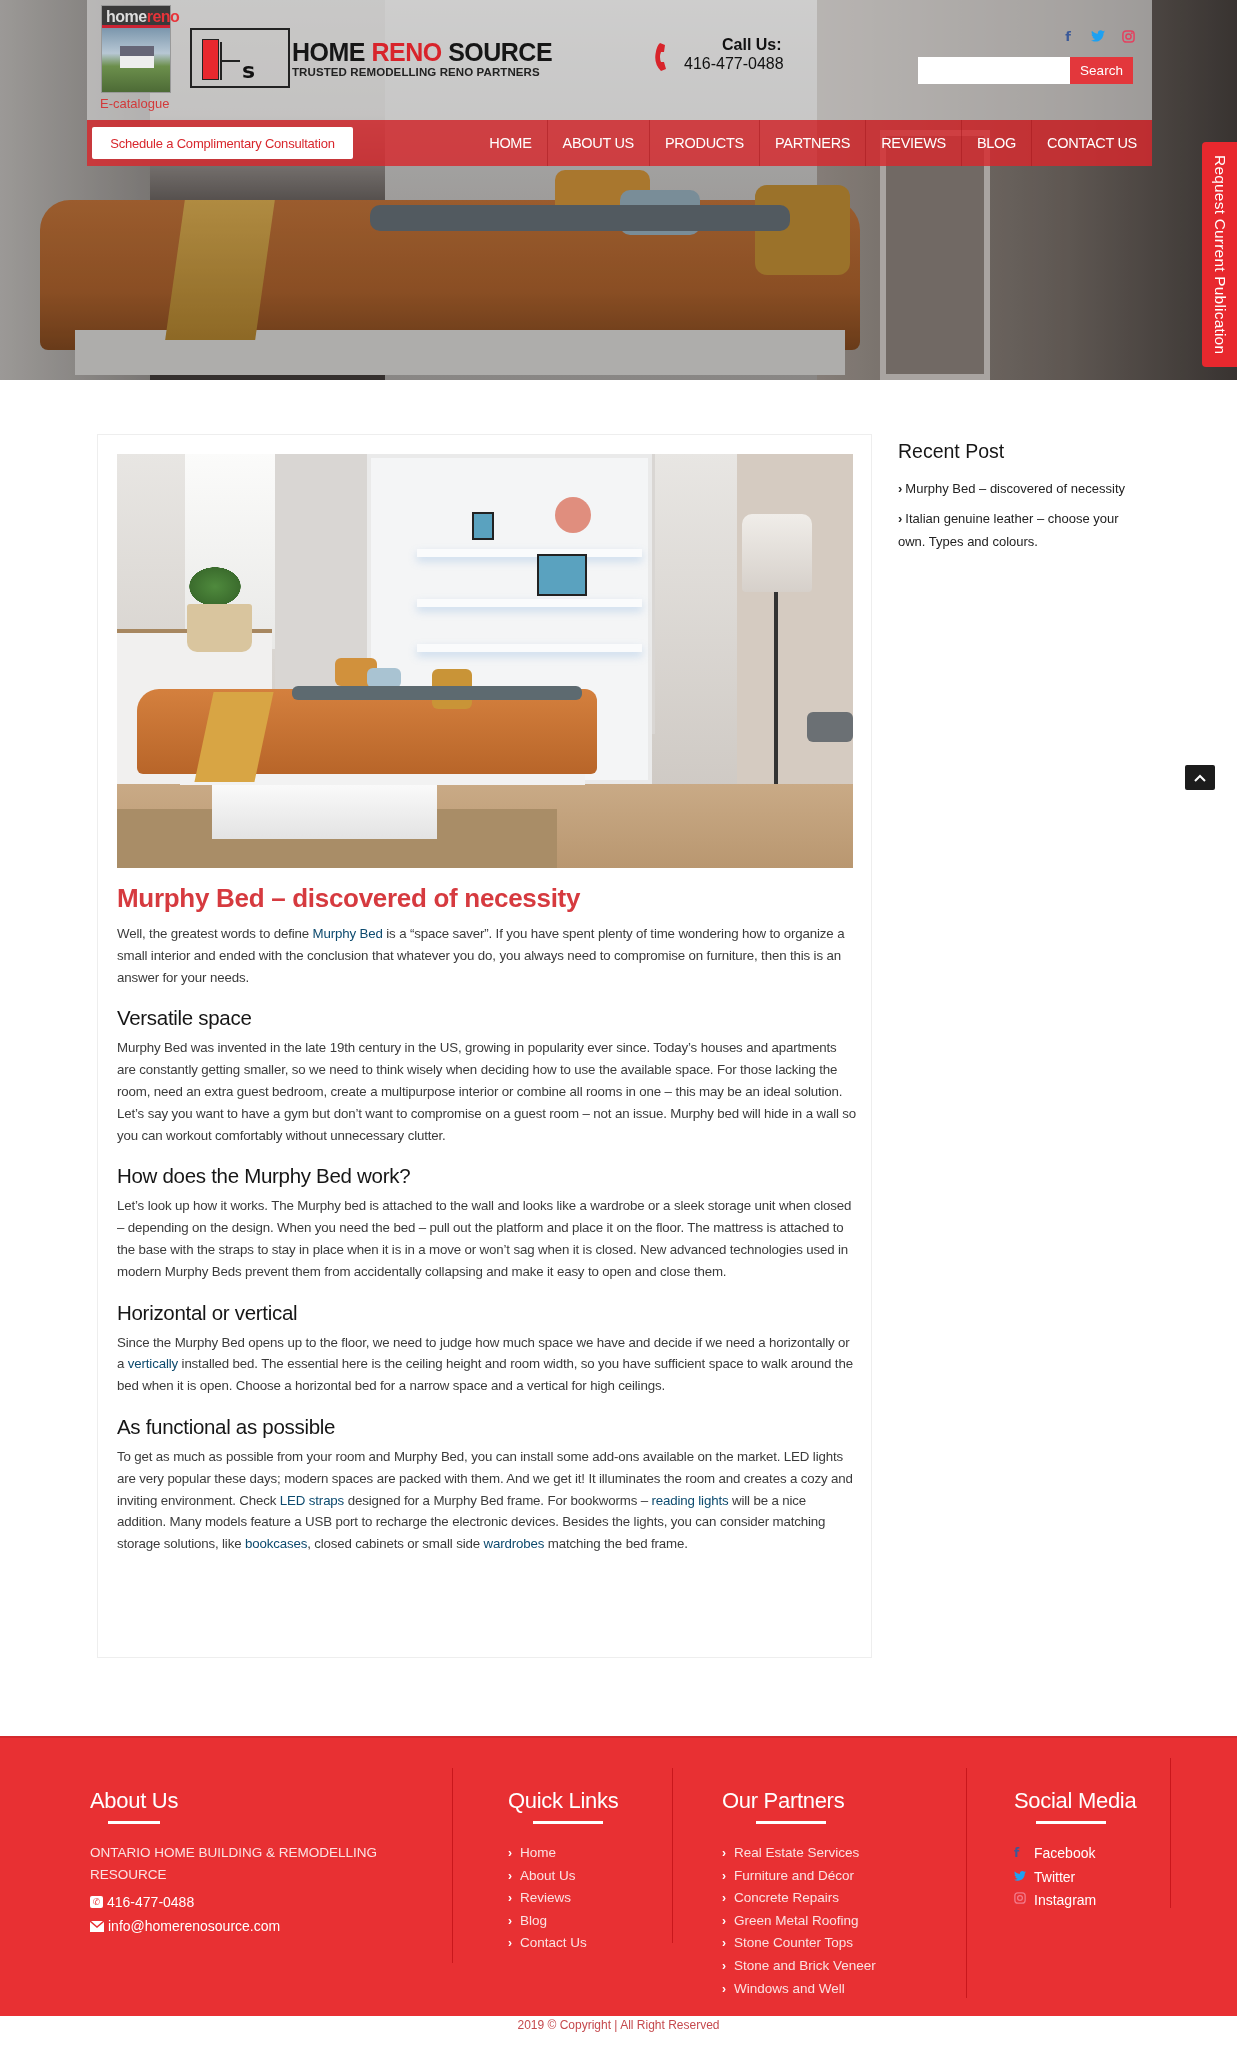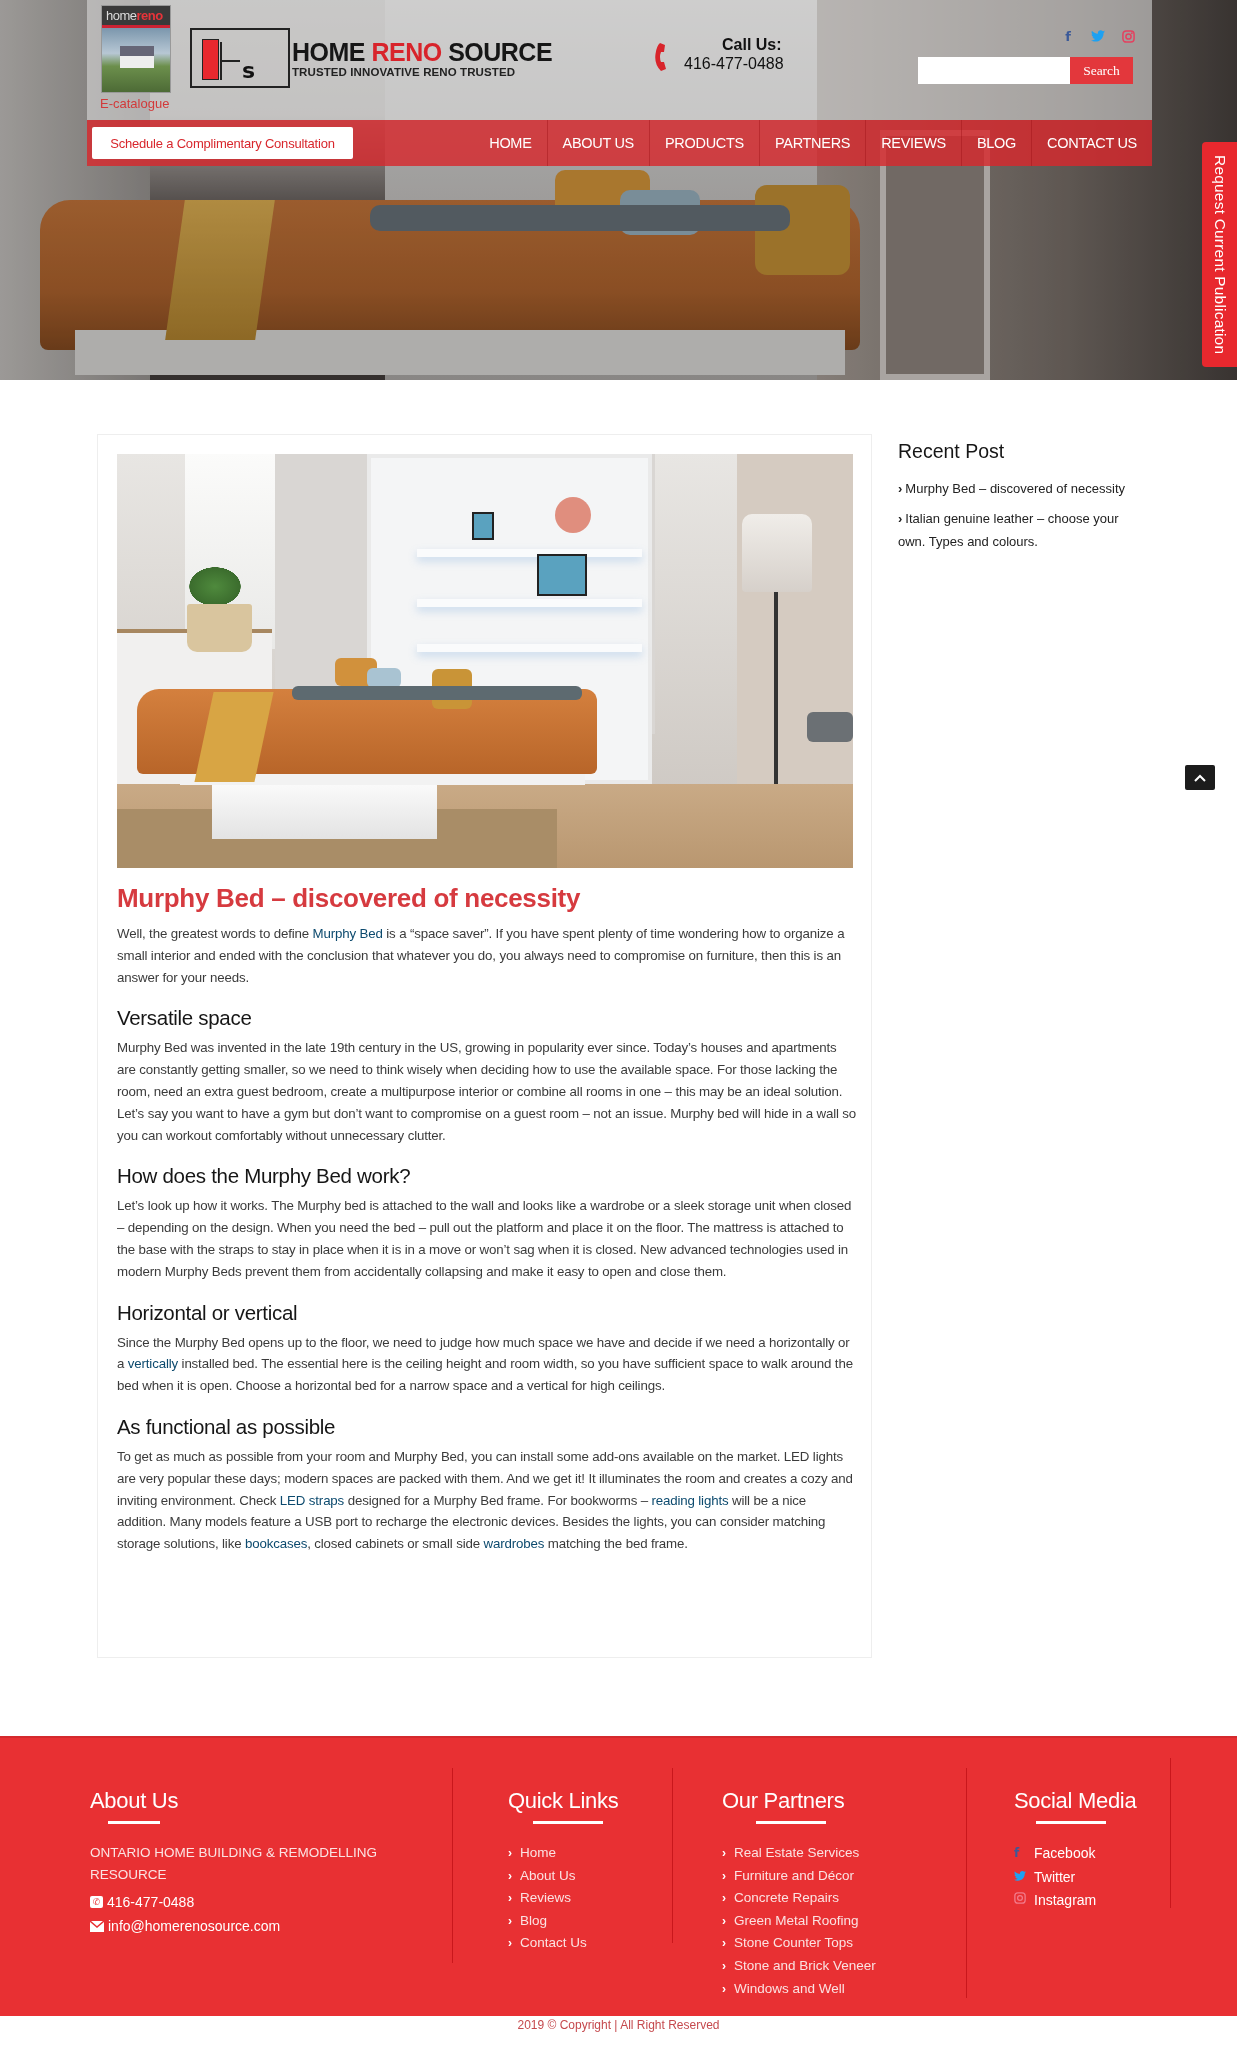--- a/index.html
+++ b/index.html
@@ -20,21 +20,21 @@
   .hero .blanket { position: absolute; left: 370px; top: 205px; width: 420px; height: 26px; background: #5e6870; border-radius: 10px; }
   .hero .pillow1 { position: absolute; left: 555px; top: 170px; width: 95px; height: 60px; background: #c98b33; border-radius: 10px; }
   .hero .pillow2 { position: absolute; left: 620px; top: 190px; width: 80px; height: 45px; background: #8ea6b4; border-radius: 10px; }
   .hero .pillow3 { position: absolute; left: 755px; top: 185px; width: 95px; height: 90px; background: #b7852e; border-radius: 12px; }
   .hero .dim { position: absolute; inset: 0; background: rgba(30,25,25,0.18); }
 
   
   .header-box { position: absolute; left: 87px; top: 0; width: 1065px; height: 120px; background: rgba(225,225,225,0.55); }
   .ecat { position: absolute; left: 101px; top: 5px; width: 70px; height: 88px; }
   .ecat-cover { width: 70px; height: 88px; background: linear-gradient(180deg,#3a3a3a 0%,#3a3a3a 22%,#c23 22%,#c23 26%,#7c97ad 26%,#b7c7d4 55%,#6c8f4c 70%,#4d6b36 100%); border: 1px solid #999; position: relative; }
-  .ecat-cover .t1 { position: absolute; left: 4px; top: 2px; font-size: 13px; font-weight: normal; color: #ddd; letter-spacing: -0.5px; }
+  .ecat-cover .t1 { position: absolute; left: 4px; top: 2px; font-size: 16px; font-weight: bold; color: #ddd; letter-spacing: -0.5px; }
   .ecat-cover .t1 b { color: #e8343a; }
   .ecat-cover .house { position: absolute; left: 18px; top: 40px; width: 34px; height: 22px; background: #eee; border-top: 10px solid #667; }
   .ecat-label { position: absolute; left: 100px; top: 96px; font-size: 13px; color: #d23a3a; }
 
   .logo { position: absolute; left: 190px; top: 28px; width: 100px; height: 60px; border: 2px solid #222; }
   .logo .red { position: absolute; left: 10px; top: 9px; width: 17px; height: 41px; background: #e8282e; border: 1px solid #222; }
   .logo .h { position: absolute; left: 28px; top: 12px; width: 2px; height: 38px; background: #222; }
   .logo .h2 { position: absolute; left: 28px; top: 30px; width: 20px; height: 2px; background: #222; }
   .logo .s { position: absolute; left: 50px; top: 28px; font-weight: bold; font-size: 22px; color: #111; font-family: "DejaVu Sans", sans-serif; }
   .brand { position: absolute; left: 292px; top: 38px; }
@@ -44,21 +44,21 @@
 
   .call { position: absolute; left: 655px; top: 36px; }
   .call .phone-icon { position: absolute; left: 0; top: 6px; width: 16px; height: 30px; }
   .call .lbl { position: absolute; left: 29px; top: 0; font-size: 16px; font-weight: bold; color: #111; white-space: nowrap; margin-left: 38px; }
   .call .num { position: absolute; left: 29px; top: 19px; font-size: 16px; color: #111; white-space: nowrap; }
 
   .social-top { position: absolute; left: 1060px; top: 28px; display: flex; gap: 14px; }
   .social-top span { width: 16px; height: 16px; display: inline-flex; align-items: center; justify-content: center; font-size: 13px; font-weight: bold; }
   .search { position: absolute; left: 918px; top: 57px; display: flex; }
   .search input { width: 152px; height: 27px; border: none; background: #fff; padding: 0 6px; font-size: 12px; font-family: "Liberation Sans", sans-serif; }
-  .search button { width: 63px; height: 27px; border: none; background: #e3373c; color: #fff; font-size: 13.5px; font-family: Liberation Serif, serif; }
+  .search button { width: 63px; height: 27px; border: none; background: #e3373c; color: #fff; font-size: 13.5px; font-family: Liberation Sans, sans-serif; }
 
   .navbar { position: absolute; left: 87px; top: 120px; width: 1065px; height: 46px; background: rgba(215,40,45,0.82); }
   .cta { position: absolute; left: 5px; top: 7px; width: 261px; height: 32px; background: #fff; border-radius: 2px; color: #d8262c; font-size: 13px; display: flex; align-items: center; justify-content: center; letter-spacing: -0.2px; }
   .nav { position: absolute; right: 0; top: 0; height: 46px; display: flex; }
   .nav a { display: flex; align-items: center; height: 46px; padding: 0 15px; color: #fff; font-size: 14.5px; text-decoration: none; border-left: 1px solid rgba(160,20,25,0.45); letter-spacing: -0.3px; }
   .nav a:first-child { border-left: none; }
 
   .req-tab { position: absolute; left: 1202px; top: 142px; width: 35px; height: 225px; background: #e8282e; border-radius: 4px 0 0 4px; display: flex; align-items: center; justify-content: center; }
   .req-tab span { writing-mode: vertical-rl; color: #fff; font-size: 15.5px; white-space: nowrap; letter-spacing: 0.2px; }
 
@@ -149,21 +149,21 @@
 <div class="ecat-label">E-catalogue</div>
 
 <div class="logo">
   <div class="red"></div>
   <div class="h"></div>
   <div class="h2"></div>
   <div class="s">s</div>
 </div>
 <div class="brand">
   <div class="name"><span>HOME </span><span class="reno">RENO</span><span> SOURCE</span></div>
-  <div class="tag">TRUSTED INNOVATIVE RENO TRUSTED</div>
+  <div class="tag">TRUSTED REMODELLING RENO PARTNERS</div>
 </div>
 
 <div class="call">
   <svg class="phone-icon" viewBox="0 0 16 30">
     <path d="M5 1 L10 3 L9 10 L6 10 Q4 15 6 20 L9 20 L11 27 L6 29 Q-1 22 0.5 12 Q1.5 4 5 1 Z" fill="#d8242b"></path>
   </svg>
   <div class="lbl">Call Us:</div>
   <div class="num">416-477-0488</div>
 </div>
 

